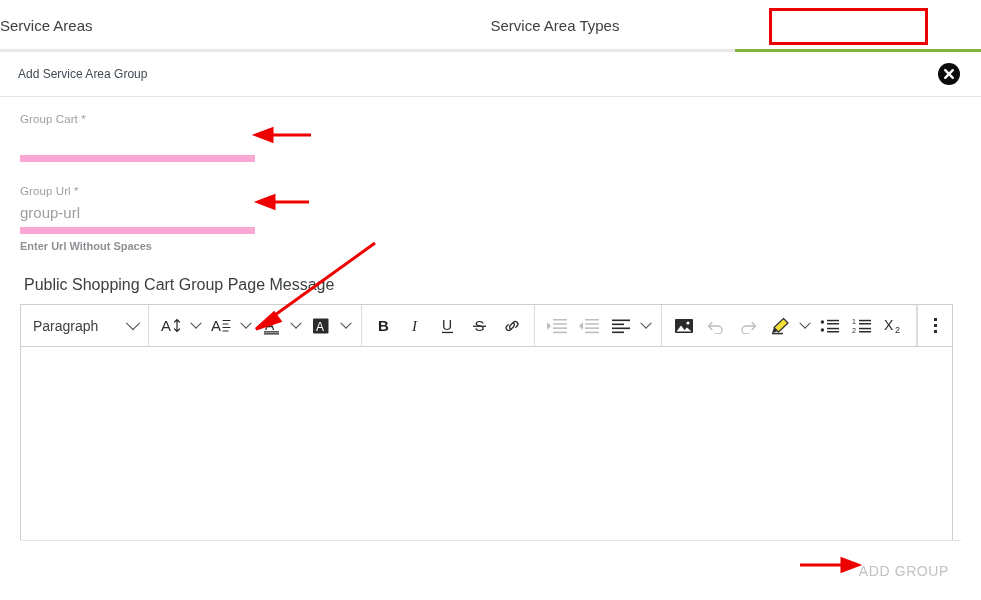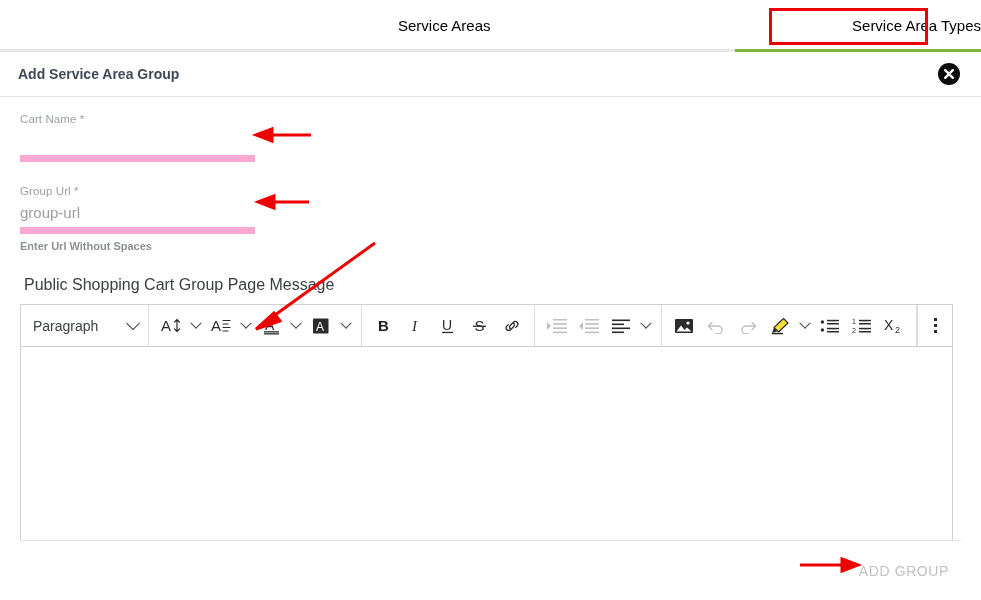--- a/index.html
+++ b/index.html
@@ -19,23 +19,23 @@
   
   .tabbar {
     position: relative;
     height: 52px;
     display: flex;
     align-items: center;
     background: #ffffff;
   }
   .tab {
     flex: 1 1 0;
-    text-align: right;
+    text-align: left;
     font-size: 15px;
-    color: #000000;
+    color: #404040;
     line-height: 52px;
     height: 52px;
     cursor: pointer;
     user-select: none;
   }
   .tabbar-underline {
     position: absolute;
     left: 0;
     right: 0;
     bottom: 0;
@@ -54,23 +54,23 @@
   
   .panel-header {
     position: relative;
     height: 44px;
     display: flex;
     align-items: center;
     border-bottom: 1px solid #e4e4e4;
     padding: 0 0 0 18px;
   }
   .panel-title {
-    font-size: 14px;
+    font-size: 12px;
     color: #3f4a56;
-    font-weight: 700;
+    font-weight: 400;
   }
   .close-btn {
     position: absolute;
     right: 21px;
     top: 50%;
     transform: translateY(-50%);
     width: 22px;
     height: 22px;
     border-radius: 50%;
     background: #0b0b0b;
@@ -263,21 +263,21 @@
   <div class="close-btn">
     <svg width="22" height="22" viewBox="0 0 22 22" aria-hidden="true">
       <path d="M7.2 7.2 L14.8 14.8 M14.8 7.2 L7.2 14.8" stroke="#ffffff" stroke-width="2.4" stroke-linecap="round"></path>
     </svg>
   </div>
 </div>
 
 <div class="form-area">
 
   <div class="field field-group-name">
-    <div class="field-label">Cart Name *</div>
+    <div class="field-label">Group Cart *</div>
     <input class="field-input" type="text" value="" placeholder="" style="">
   </div>
 
   <div class="field">
     <div class="field-label">Group Url *</div>
     <input class="field-input" type="text" value="" placeholder="group-url" style="">
     <div class="field-hint">Enter Url Without Spaces</div>
   </div>
 
   <div class="section-title">Public Shopping Cart Group Page Message</div>

